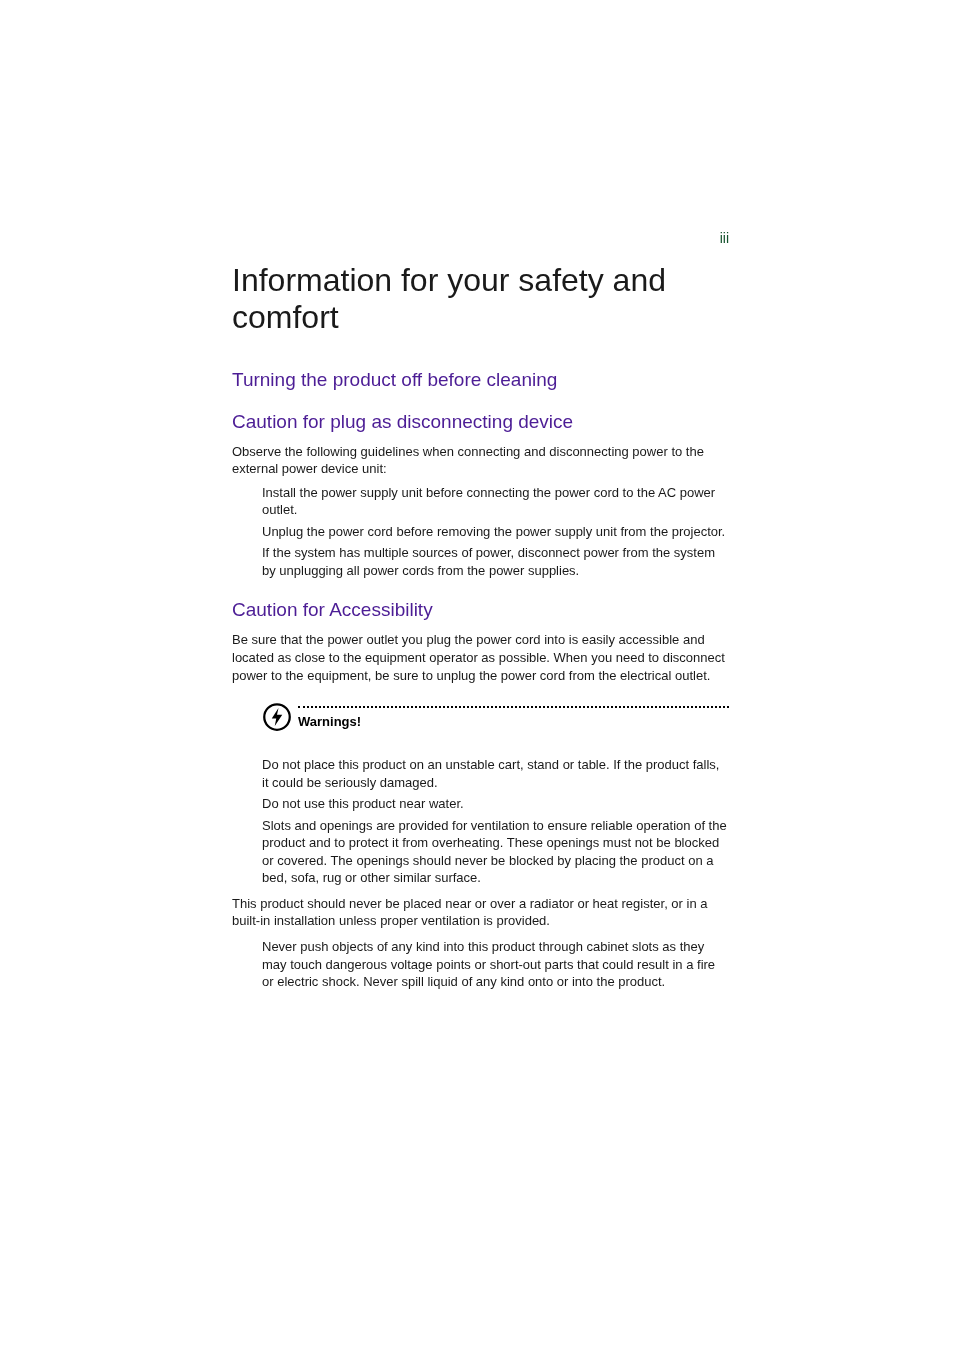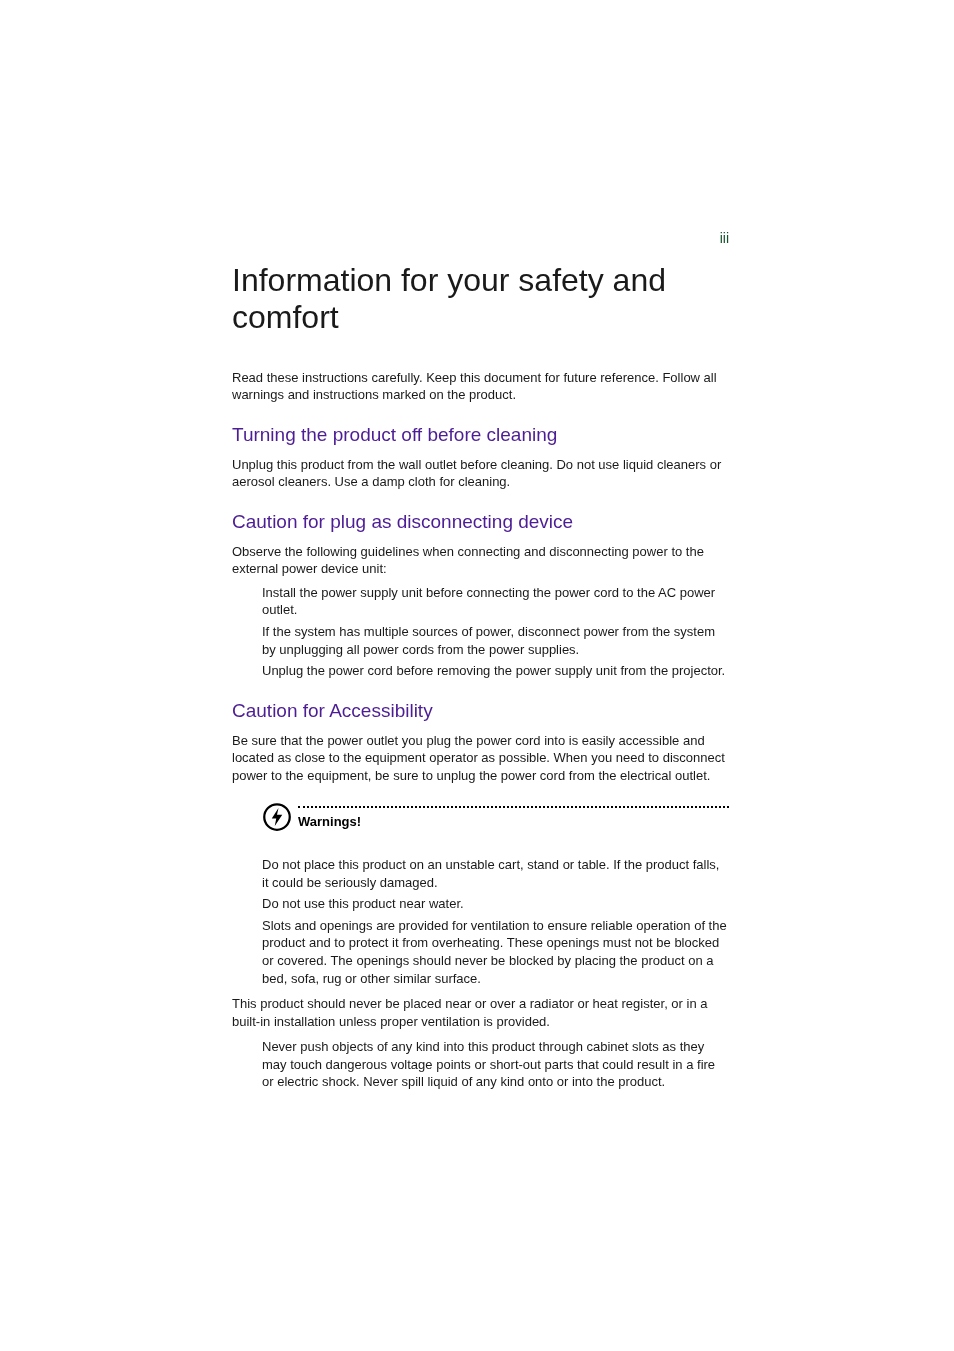--- a/index.html
+++ b/index.html
@@ -79,31 +79,29 @@
     }
   </style>
 </head>
 <body>
 
 <div class="page">
   <div class="page-number">iii</div>
 
   <h1>Information for your safety and comfort</h1>
 
-  <p>Read these instructions carefully. Keep this document for future reference. Follow all warnings and instructions marked on the product.</p>
 
   <h2>Turning the product off before cleaning</h2>
-  <p>Unplug this product from the wall outlet before cleaning. Do not use liquid cleaners or aerosol cleaners. Use a damp cloth for cleaning.</p>
 
   <h2>Caution for plug as disconnecting device</h2>
   <p>Observe the following guidelines when connecting and disconnecting power to the external power device unit:</p>
   <div class="indent">
     <p>Install the power supply unit before connecting the power cord to the AC power outlet.</p>
+    <p>Unplug the power cord before removing the power supply unit from the projector.</p>
     <p>If the system has multiple sources of power, disconnect power from the system by unplugging all power cords from the power supplies.</p>
-    <p>Unplug the power cord before removing the power supply unit from the projector.</p>
   </div>
 
   <h2>Caution for Accessibility</h2>
   <p>Be sure that the power outlet you plug the power cord into is easily accessible and located as close to the equipment operator as possible. When you need to disconnect power to the equipment, be sure to unplug the power cord from the electrical outlet.</p>
 
   <div class="warning-block">
     <svg class="warning-icon" viewBox="0 0 40 40">
       <circle cx="20" cy="20" r="17" fill="none" stroke="#000" stroke-width="3"></circle>
       <path d="M 22 8 L 13 22 L 19 22 L 17 32 L 27 17 L 20 17 Z" fill="#000"></path>
     </svg>

